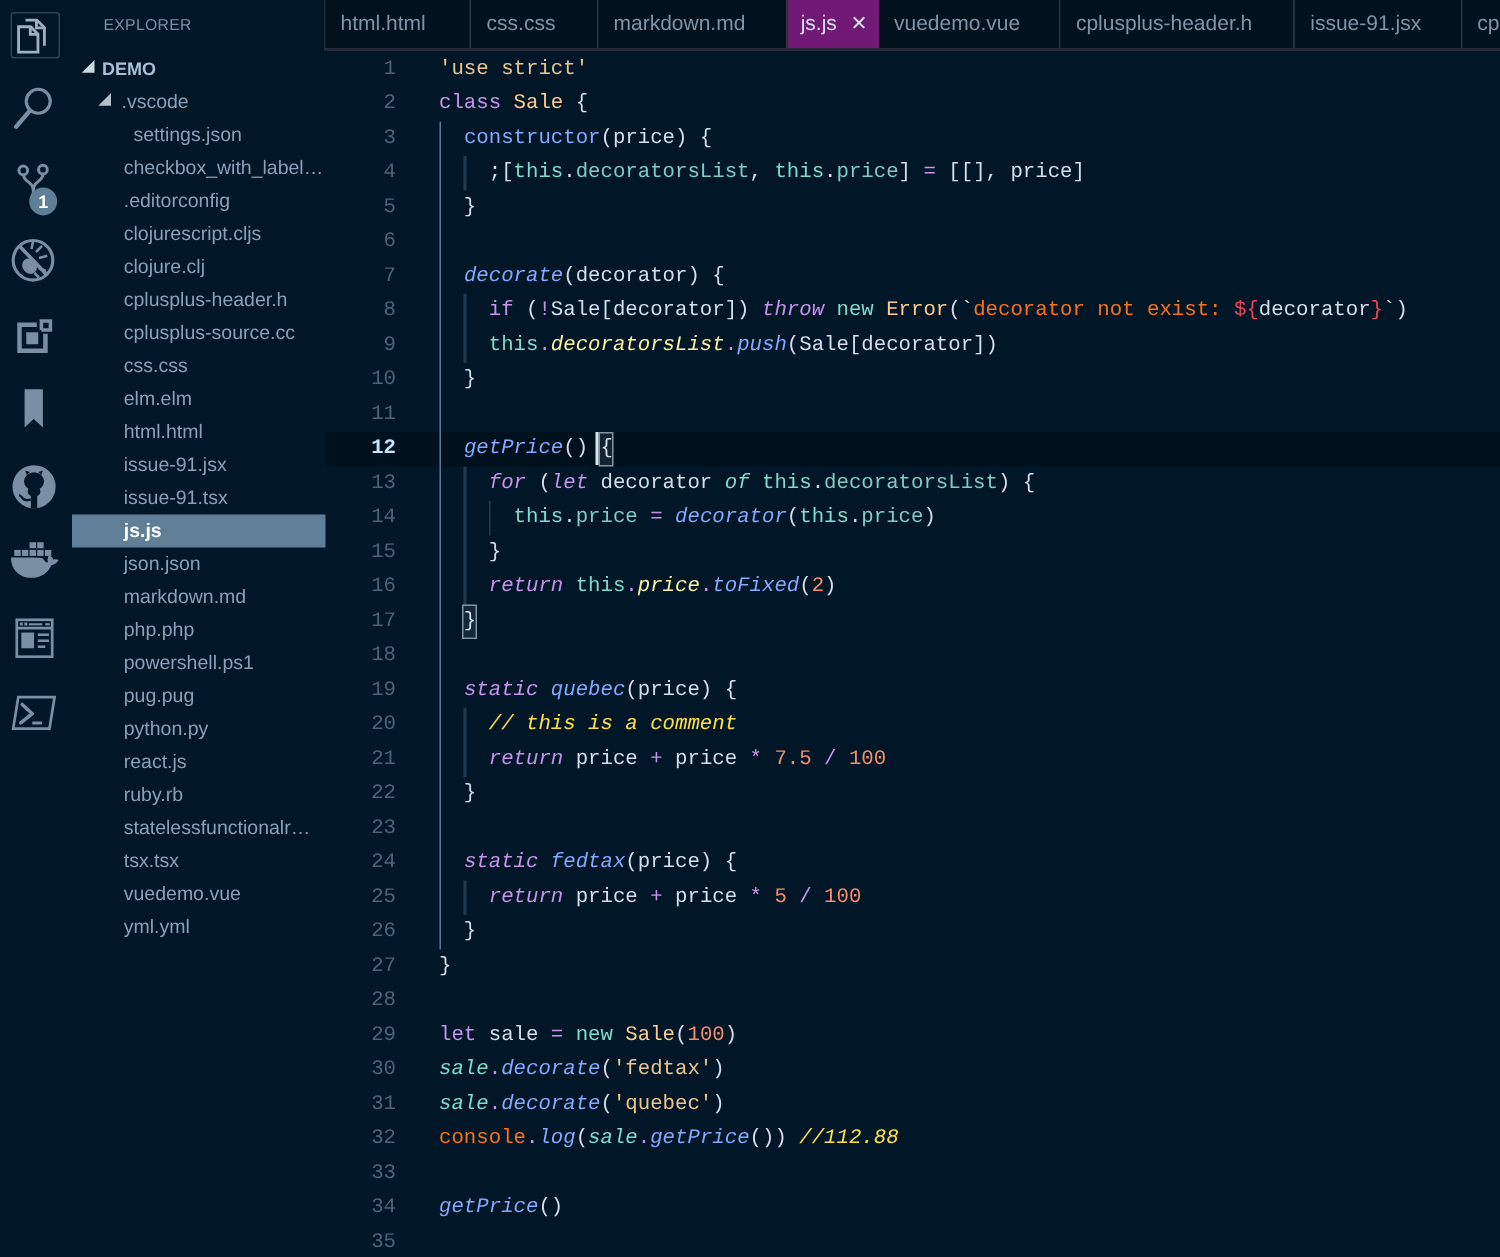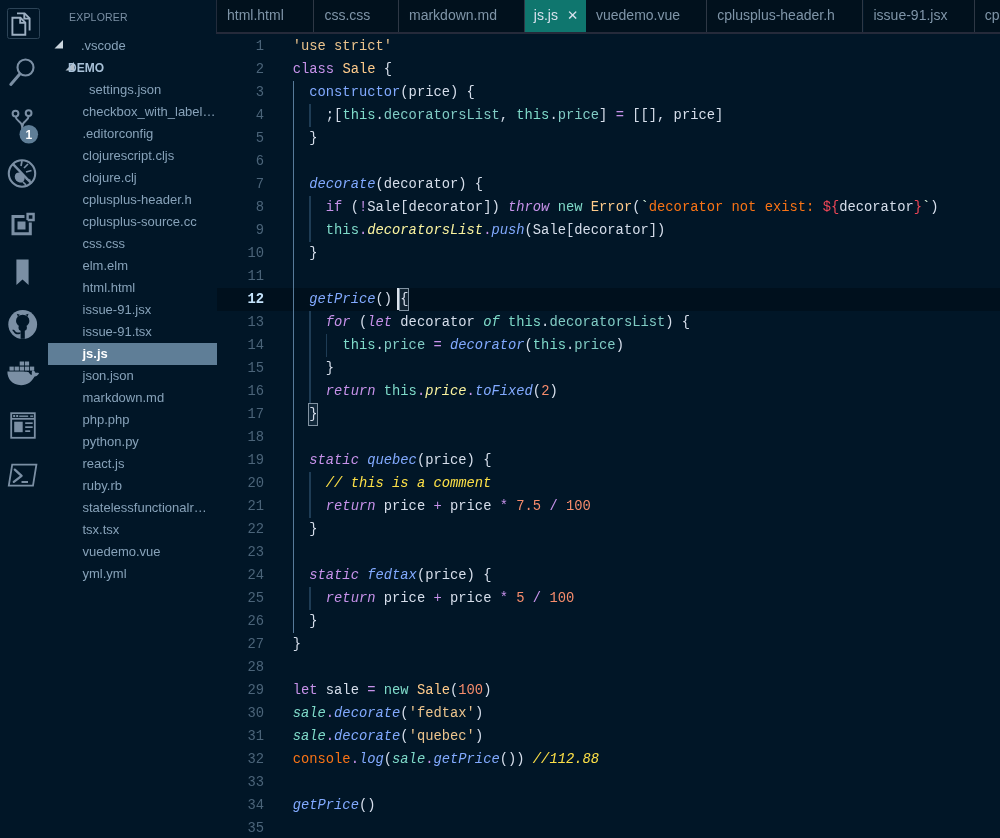--- a/index.html
+++ b/index.html
@@ -14,21 +14,21 @@
   #tree .it { height:22px; line-height:22px; white-space:nowrap; overflow:hidden; }
   #tree .demo { color:#a8c1d8; font-weight:bold; padding-left:20px; font-size:12px; }
   #tree .l1f { padding-left:34.5px; }
   #tree .l1 { padding-left:33px; }
   #tree .l2 { padding-left:41px; }
   #tree .sel { background:#5f7e97; color:#ffffff; font-weight:bold; width:168.5px; }
 
   
   .tab { position:absolute; top:0; height:32px; line-height:31px; background:#01111d;
     color:#7f95a8; font-size:14px; padding-left:10px; border-right:1px solid #2e3845; }
-  .tab.active { background:#0f766e; color:#d9e2ee; border-right:none; }
+  .tab.active { background:#701a75; color:#d9e2ee; border-right:none; }
   #tabline { position:absolute; left:216px; top:32px; width:784px; height:2px; background:#252a3a; }
   #tabsep0 { position:absolute; left:216px; top:0; width:1px; height:32px; background:#222c3c; }
 
   
   #lineband { position:absolute; left:217px; top:287.5px; width:783px; height:23px; background:rgba(0,0,0,0.25); }
   #gutter { position:absolute; left:217px; top:34.5px; width:47px; text-align:right;
     font-family:"Liberation Mono", monospace; font-size:13.8px; line-height:23px; color:#4b6479; }
   #gutter .cur { color:#c5e4fd; font-weight:bold; }
   #code { position:absolute; left:292.7px; top:34.5px;
     font-family:"Liberation Mono", monospace; font-size:13.8px; line-height:23px; color:#d6deeb; }
@@ -147,38 +147,40 @@
     <path d="M21.5 482 h6.5" stroke-width="2"></path>
   </g>
 </svg>
 
 <div id="explorer">EXPLORER</div>
 <svg class="abs" style="left:0;top:0" width="90" height="80" viewBox="0 0 90 80">
   <polygon points="63,40 63,48.5 54.5,48.5" fill="#ccd6df"></polygon>
   <polygon points="74,62 74,70.5 65.5,70.5" fill="#b3bfcb"></polygon>
 </svg>
 <div id="tree">
+  <div class="it demo">DEMO</div>
   <div class="it l1">.vscode</div>
-  <div class="it demo">DEMO</div>
   <div class="it l2">settings.json</div>
   <div class="it l1f">checkbox_with_label…</div>
   <div class="it l1f">.editorconfig</div>
   <div class="it l1f">clojurescript.cljs</div>
   <div class="it l1f">clojure.clj</div>
   <div class="it l1f">cplusplus-header.h</div>
   <div class="it l1f">cplusplus-source.cc</div>
   <div class="it l1f">css.css</div>
   <div class="it l1f">elm.elm</div>
   <div class="it l1f">html.html</div>
   <div class="it l1f">issue-91.jsx</div>
   <div class="it l1f">issue-91.tsx</div>
   <div class="it l1f sel">js.js</div>
   <div class="it l1f">json.json</div>
   <div class="it l1f">markdown.md</div>
   <div class="it l1f">php.php</div>
+  <div class="it l1f">powershell.ps1</div>
+  <div class="it l1f">pug.pug</div>
   <div class="it l1f">python.py</div>
   <div class="it l1f">react.js</div>
   <div class="it l1f">ruby.rb</div>
   <div class="it l1f">statelessfunctionalr…</div>
   <div class="it l1f">tsx.tsx</div>
   <div class="it l1f">vuedemo.vue</div>
   <div class="it l1f">yml.yml</div>
 </div>
 
 <div id="tabsep0"></div>

